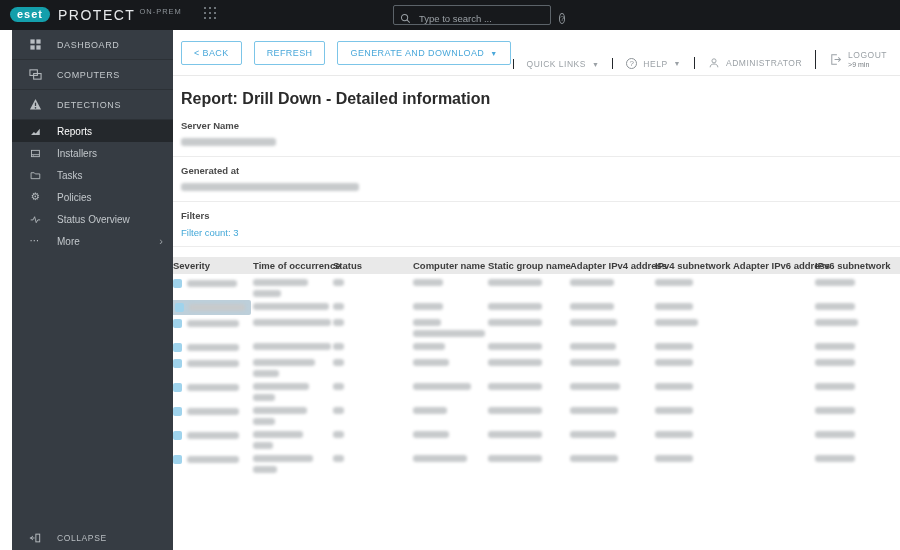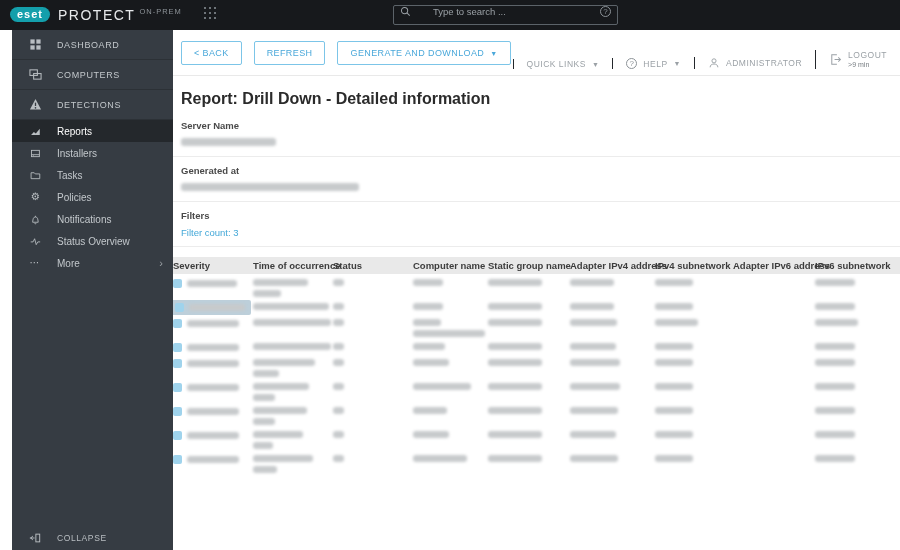--- a/index.html
+++ b/index.html
@@ -7,21 +7,21 @@
   body { font-family:"Liberation Sans","DejaVu Sans",sans-serif; background:#fff; position:relative; font-size:10px; color:#333; }
 
   
   .topbar { position:absolute; left:0; top:0; width:900px; height:30px; background:#17191c; display:flex; align-items:center; z-index:30; }
   .brand { display:flex; align-items:flex-start; gap:8px; padding-left:10px; }
   .logo-badge { background:#149fab; color:#fff; font-weight:bold; font-size:11px; padding:1px 7px 2px; border-radius:8px; letter-spacing:1px; }
   .product-name { color:#e8eaec; font-size:14px; letter-spacing:1.5px; }
   .edition { color:#8d9398; font-size:7.5px; letter-spacing:1px; margin-left:-4px; }
   .app-grid { margin-left:14px; display:grid; grid-template-columns:repeat(3,4px); grid-template-rows:repeat(3,4px); gap:1px; cursor:pointer; }
   .app-grid i { width:2px; height:2px; border-radius:50%; background:#8d9398; }
-  .searchbox { position:absolute; left:393px; top:5px; width:225px; height:20px; border:1px solid #5c6369; border-radius:2px; display:flex; align-items:flex-start; padding:0 6px; gap:22px; }
+  .searchbox { position:absolute; left:393px; top:5px; width:158px; height:20px; border:1px solid #5c6369; border-radius:2px; display:flex; align-items:flex-end; padding:0 6px; gap:8px; }
   .searchbox input { flex:1; background:transparent; border:none; outline:none; color:#c5cacd; font-size:9.5px; font-family:inherit; }
   .searchbox input::placeholder { color:#9aa0a5; }
   .q-circle { width:11px; height:11px; border:1px solid #8d9398; border-radius:50%; color:#8d9398; font-size:8px; display:flex; align-items:center; justify-content:center; }
   .top-right { position:absolute; right:0; top:0; height:30px; display:flex; align-items:flex-end;margin-top:39px; }
   .top-item { display:flex; align-items:center; gap:6px; padding:0 13px; color:#9ba1a6; font-size:8.5px; letter-spacing:.5px; border-left:1px solid #23272b; cursor:pointer; white-space:nowrap; }
   .chev { font-size:7px; color:#9ba1a6; }
   .logout-txt { display:flex; flex-direction:column; line-height:1.2; }
   .logout-sub { font-size:7px; color:#777d82; letter-spacing:0; }
 
   
@@ -200,32 +200,20 @@
           <span class="" style="display:flex;align-items:center;justify-content:center;">
             <span style="font-family:'DejaVu Sans',sans-serif;font-size:12px;line-height:1;">⚙</span>
           </span>
         </span>
         <span class="side-label">Policies</span>
       </div>
       <div class="side-item secondary">
         <span class="side-ico">
           <span class="" style="display:flex;align-items:center;justify-content:center;">
             <svg width="13" height="13" viewBox="0 0 14 14" fill="none" stroke="currentColor" stroke-width="1.1">
-              <path d="M3.5 10.5 C3.8 6 4.5 3.8 7 3.8 C9.5 3.8 10.2 6 10.5 10.5 Z"></path>
-              <line x1="7" y1="2.3" x2="7" y2="3.8"></line>
-              <path d="M5.8 11.8 C6 12.6 8 12.6 8.2 11.8"></path>
-            </svg>
-          </span>
-        </span>
-        <span class="side-label">Notifications</span>
-      </div>
-      <div class="side-item secondary">
-        <span class="side-ico">
-          <span class="" style="display:flex;align-items:center;justify-content:center;">
-            <svg width="13" height="13" viewBox="0 0 14 14" fill="none" stroke="currentColor" stroke-width="1.1">
               <path d="M1 7.5 H4 L6 3.5 L8 11 L10 7.5 H13"></path>
             </svg>
           </span>
         </span>
         <span class="side-label">Status Overview</span>
       </div>
       <div class="side-item secondary">
         <span class="side-ico">
           <span class="" style="display:flex;align-items:center;justify-content:center;">
             <span style="font-size:12px;letter-spacing:1px;line-height:1;">⋯</span>

